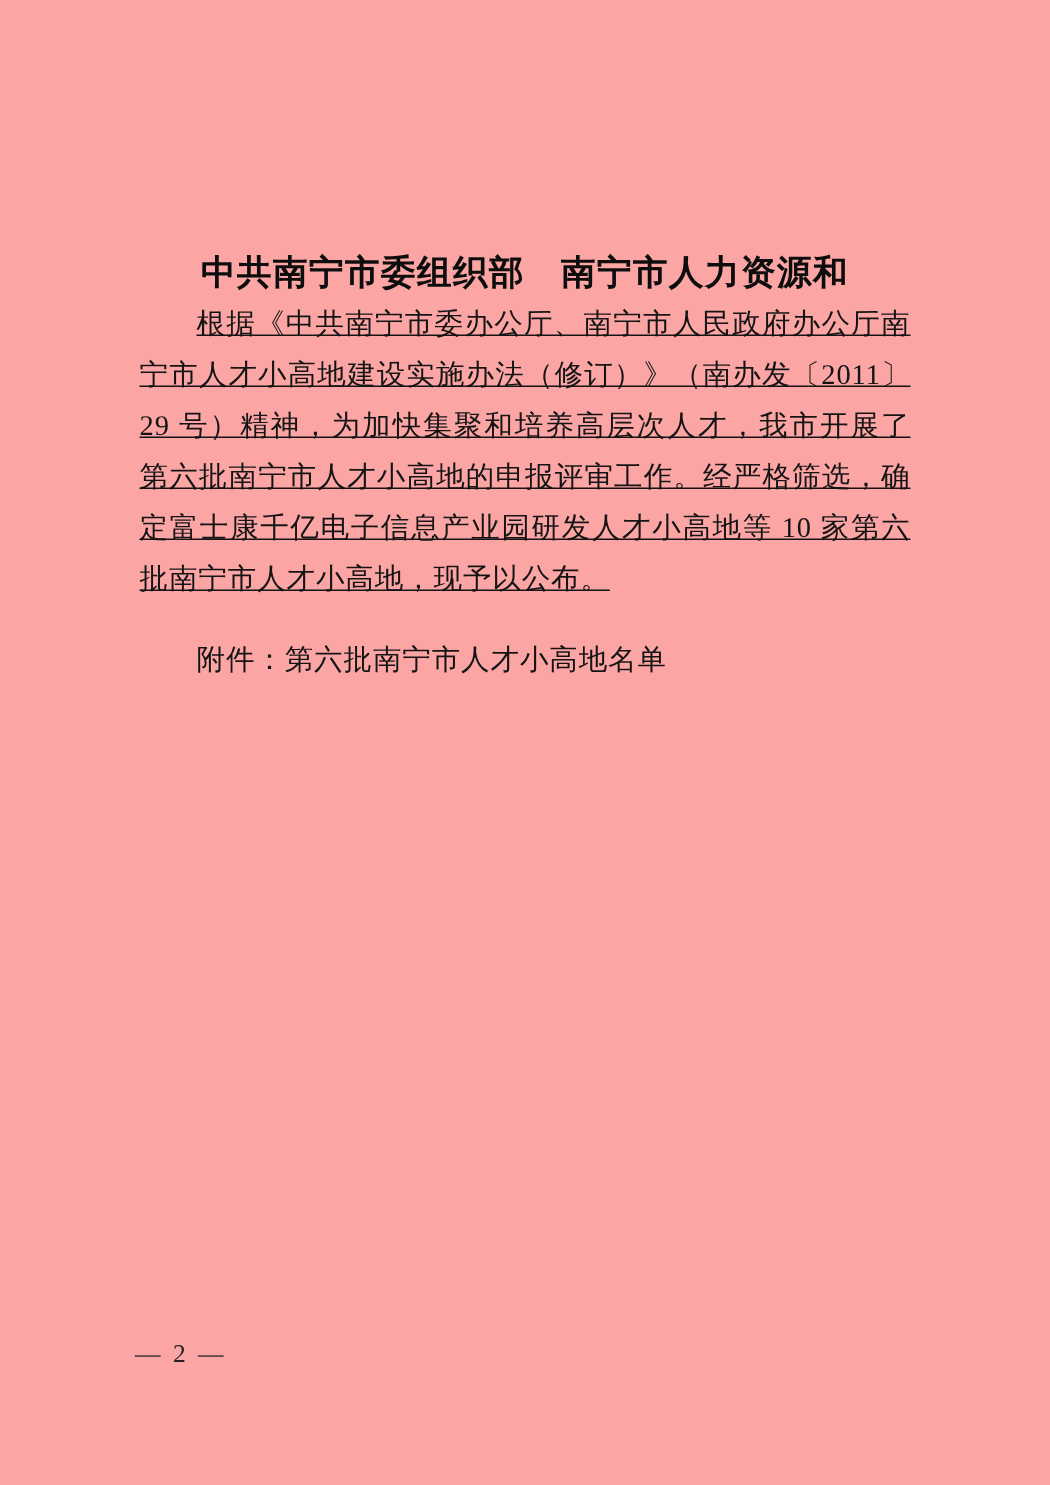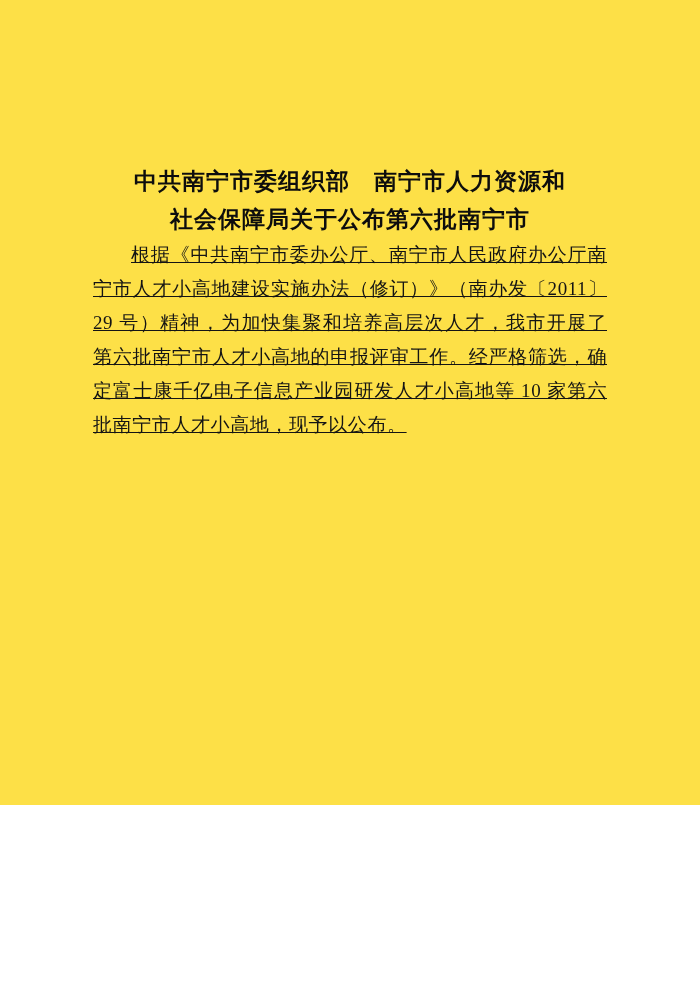--- a/index.html
+++ b/index.html
@@ -3,22 +3,22 @@
 <meta charset="utf-8">
 <style>
   html, body {
     margin: 0;
     padding: 0;
     background: #ffffff;
   }
   .page {
     position: relative;
     width: 700px;
-    height: 805px;
-    background: #fde047;
+    height: 990px;
+    background: #fca5a5;
     overflow: hidden;
     color: #111111;
   }
   .content {
     padding: 162px 93px 0 93px;
   }
   .doc-title {
     font-family: "Liberation Sans", "DejaVu Sans", sans-serif;
     font-weight: bold;
     font-size: 23px;
@@ -60,24 +60,24 @@
   }
 </style>
 </head>
 <body>
 
 <div class="page">
   <div class="content">
 
     <div class="doc-title">
       <div>中共南宁市委组织部　南宁市人力资源和</div>
-      <div>社会保障局关于公布第六批南宁市</div>
     </div>
 
     <div class="doc-body">
       <p>根据《中共南宁市委办公厅、南宁市人民政府办公厅南宁市人才小高地建设实施办法（修订）》（南办发〔2011〕29 号）精神，为加快集聚和培养高层次人才，我市开展了第六批南宁市人才小高地的申报评审工作。经严格筛选，确定富士康千亿电子信息产业园研发人才小高地等 10 家第六批南宁市人才小高地，现予以公布。</p>
     </div>
 
+    <div class="attachment-line">附件：第六批南宁市人才小高地名单</div>
 
   </div>
 
   <div class="page-number">— 2 —</div>
 </div>
 
 </body></html>

